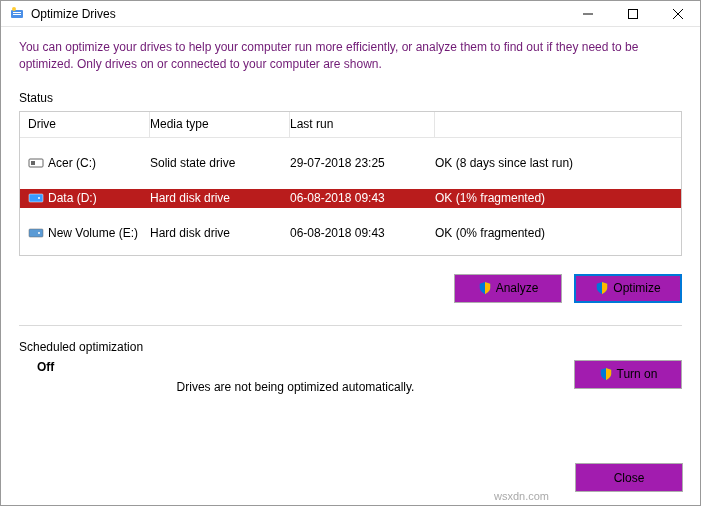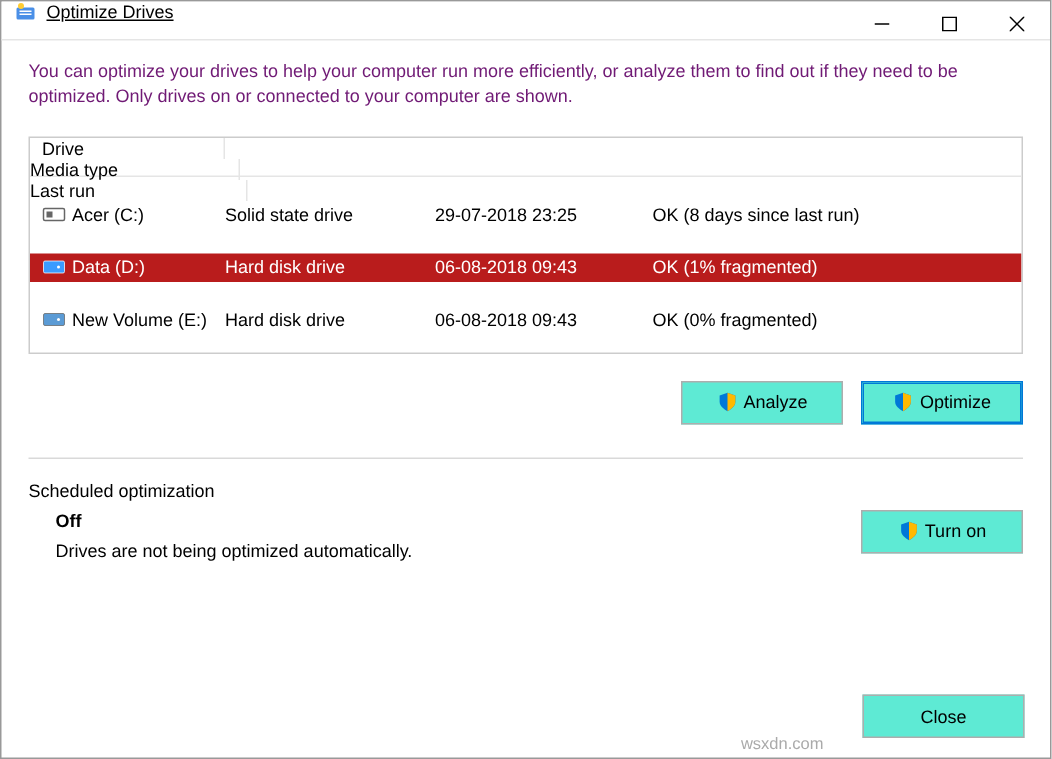--- a/index.html
+++ b/index.html
@@ -8,24 +8,23 @@
       font-size: 12px;
       background: #fff;
       width: 701px;
       height: 506px;
       overflow: hidden;
       border: 1px solid #999;
     }
     .titlebar {
       height: 26px;
       display: flex;
-      align-items: flex-start;
+      align-items: center;
       background: #fff;
       border-bottom: 1px solid #e5e5e5;
-      text-decoration: underline;
     }
     .titlebar-icon {
       width: 16px;
       height: 16px;
       margin: 0 6px 0 8px;
     }
     .titlebar-title {
       flex: 1;
       font-size: 12px;
     }
@@ -56,22 +55,21 @@
       border: 1px solid #ccc;
       height: 145px;
       overflow: auto;
       background: #fff;
     }
     .drives-header {
       display: flex;
       font-size: 12px;
       color: #000;
       height: 26px;
-      align-items: flex-start;
-      flex-direction: column;
+      align-items: center;
     }
     .col-drive { width: 130px; padding-left: 8px; }
     .col-media { width: 140px; }
     .col-last { width: 145px; }
     .col-status { flex: 1; }
     .hdr-cell {
       height: 100%;
       display: flex;
       align-items: center;
       border-right: 1px solid #e5e5e5;
@@ -104,21 +102,21 @@
     .btn-row {
       display: flex;
       justify-content: flex-end;
       gap: 12px;
       margin-top: 18px;
     }
     .win-btn {
       min-width: 108px;
       height: 29px;
       border: 1px solid #adadad;
-      background: #5eead4;
+      background: #a21caf;
       font-size: 12px;
       display: flex;
       align-items: center;
       justify-content: center;
       gap: 4px;
       padding: 0 4px;
     }
     .win-btn.default {
       border: 1px solid #0078d7;
       box-shadow: inset 0 0 0 1px #0078d7;
@@ -127,21 +125,21 @@
       border-top: 1px solid #d9d9d9;
       margin: 22px 0 14px;
     }
     .sched-row {
       display: flex;
       align-items: flex-start;
       gap: 20px;
     }
     .sched-text { flex: 1; padding-left: 18px; }
     .sched-off { font-weight: bold; font-size: 12px; margin-bottom: 6px; }
-    .sched-desc { font-size: 12px; }
+    .sched-desc { font-size: 12px; text-align: center; }
     .footer-btn {
       position: absolute;
       bottom: 14px;
       right: 18px;
     }
     .shield-icon {
       width: 14px;
       height: 14px;
     }
     .watermark {
@@ -180,20 +178,21 @@
     <svg width="10" height="10" viewBox="0 0 10 10">
         <line x1="0" y1="0" x2="10" y2="10" stroke="#000" stroke-width="1"></line>
         <line x1="10" y1="0" x2="0" y2="10" stroke="#000" stroke-width="1"></line>
       </svg>
   </button>
 </div>
 
 <div class="content">
   <p class="intro-text">You can optimize your drives to help your computer run more efficiently, or analyze them to find out if they need to be optimized. Only drives on or connected to your computer are shown.</p>
 
+  <div class="section-label">Status</div>
 
   <div class="drives-box">
     <div class="drives-header hdr-line">
       <div class="hdr-cell col-drive">Drive</div>
       <div class="hdr-cell col-media">Media type</div>
       <div class="hdr-cell col-last">Last run</div>
     </div>
     <div id="drive-rows">
         <div class="drive-row">
     <div class="drive-name-cell">

